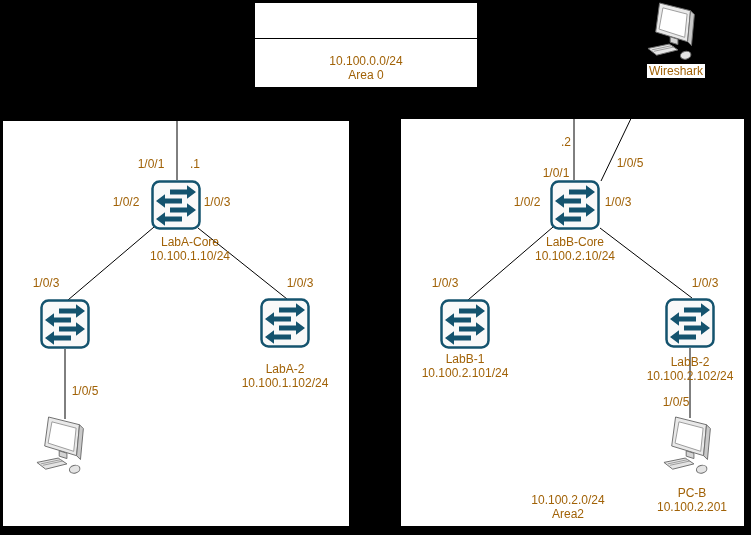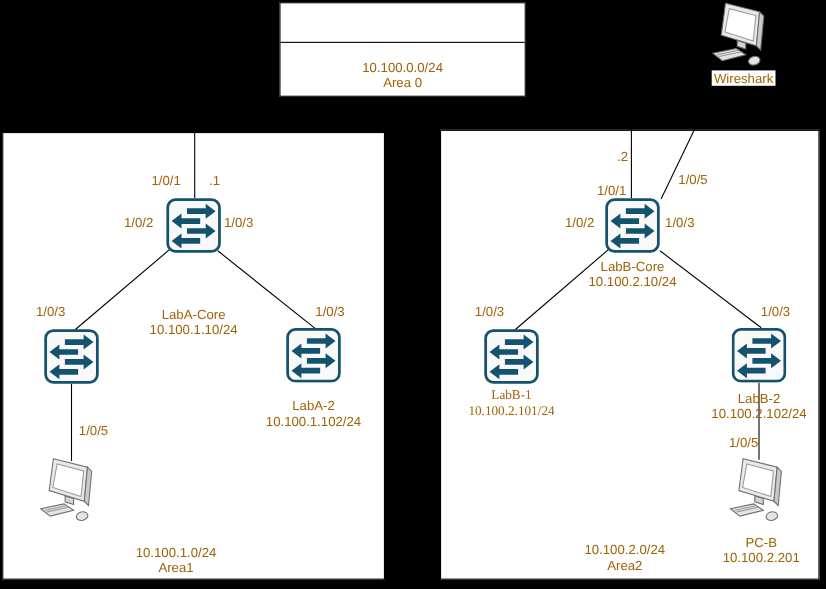--- a/index.html
+++ b/index.html
@@ -73,21 +73,21 @@
 
   <div class="node" style="left:151px;top:180px;width:50px;height:50px;">
     <svg width="50" height="50">
         <use href="#switch-icon"></use>
       </svg>
   </div>
   <div class="port" style="left:151px;top:158px;">1/0/1</div>
   <div class="port" style="left:195px;top:158px;">.1</div>
   <div class="port" style="left:126px;top:196px;">1/0/2</div>
   <div class="port" style="left:217px;top:196px;">1/0/3</div>
-  <div class="lbl" style="left:176px;top:235px;margin-top:44px;">
+  <div class="lbl" style="left:190px;top:235px;">
     <div>LabA-Core</div>
     <div>10.100.1.10/24</div>
   </div>
 
   <div class="node" style="left:40px;top:299px;width:50px;height:50px;">
     <svg width="50" height="50">
         <use href="#switch-icon"></use>
       </svg>
   </div>
   <div class="port" style="left:46px;top:277px;">1/0/3</div>
@@ -103,24 +103,20 @@
     <div>LabA-2</div>
     <div>10.100.1.102/24</div>
   </div>
 
   <div class="node" style="left:36px;top:416px;width:58px;height:60px;">
     <svg width="58" height="60">
         <use href="#pc-icon"></use>
       </svg>
   </div>
 
-  <div class="lbl" style="left:160px;top:495px;">
-    <div>10.100.1.0/24</div>
-    <div>Area1</div>
-  </div>
 
   <div class="node" style="left:550px;top:180px;width:50px;height:50px;">
     <svg width="50" height="50">
         <use href="#switch-icon"></use>
       </svg>
   </div>
   <div class="port" style="left:566px;top:136px;">.2</div>
   <div class="port" style="left:630px;top:157px;">1/0/5</div>
   <div class="port" style="left:556px;top:167px;">1/0/1</div>
   <div class="port" style="left:527px;top:196px;">1/0/2</div>
@@ -129,21 +125,21 @@
     <div>LabB-Core</div>
     <div>10.100.2.10/24</div>
   </div>
 
   <div class="node" style="left:440px;top:299px;width:50px;height:50px;">
     <svg width="50" height="50">
         <use href="#switch-icon"></use>
       </svg>
   </div>
   <div class="port" style="left:445px;top:277px;">1/0/3</div>
-  <div class="lbl" style="left:465px;top:352px;font-family:Liberation Serif, serif;">
+  <div class="lbl" style="left:465px;top:352px;">
     <div>LabB-1</div>
     <div>10.100.2.101/24</div>
   </div>
 
   <div class="node" style="left:665px;top:298px;width:50px;height:50px;">
     <svg width="50" height="50">
         <use href="#switch-icon"></use>
       </svg>
   </div>
   <div class="port" style="left:705px;top:277px;">1/0/3</div>

